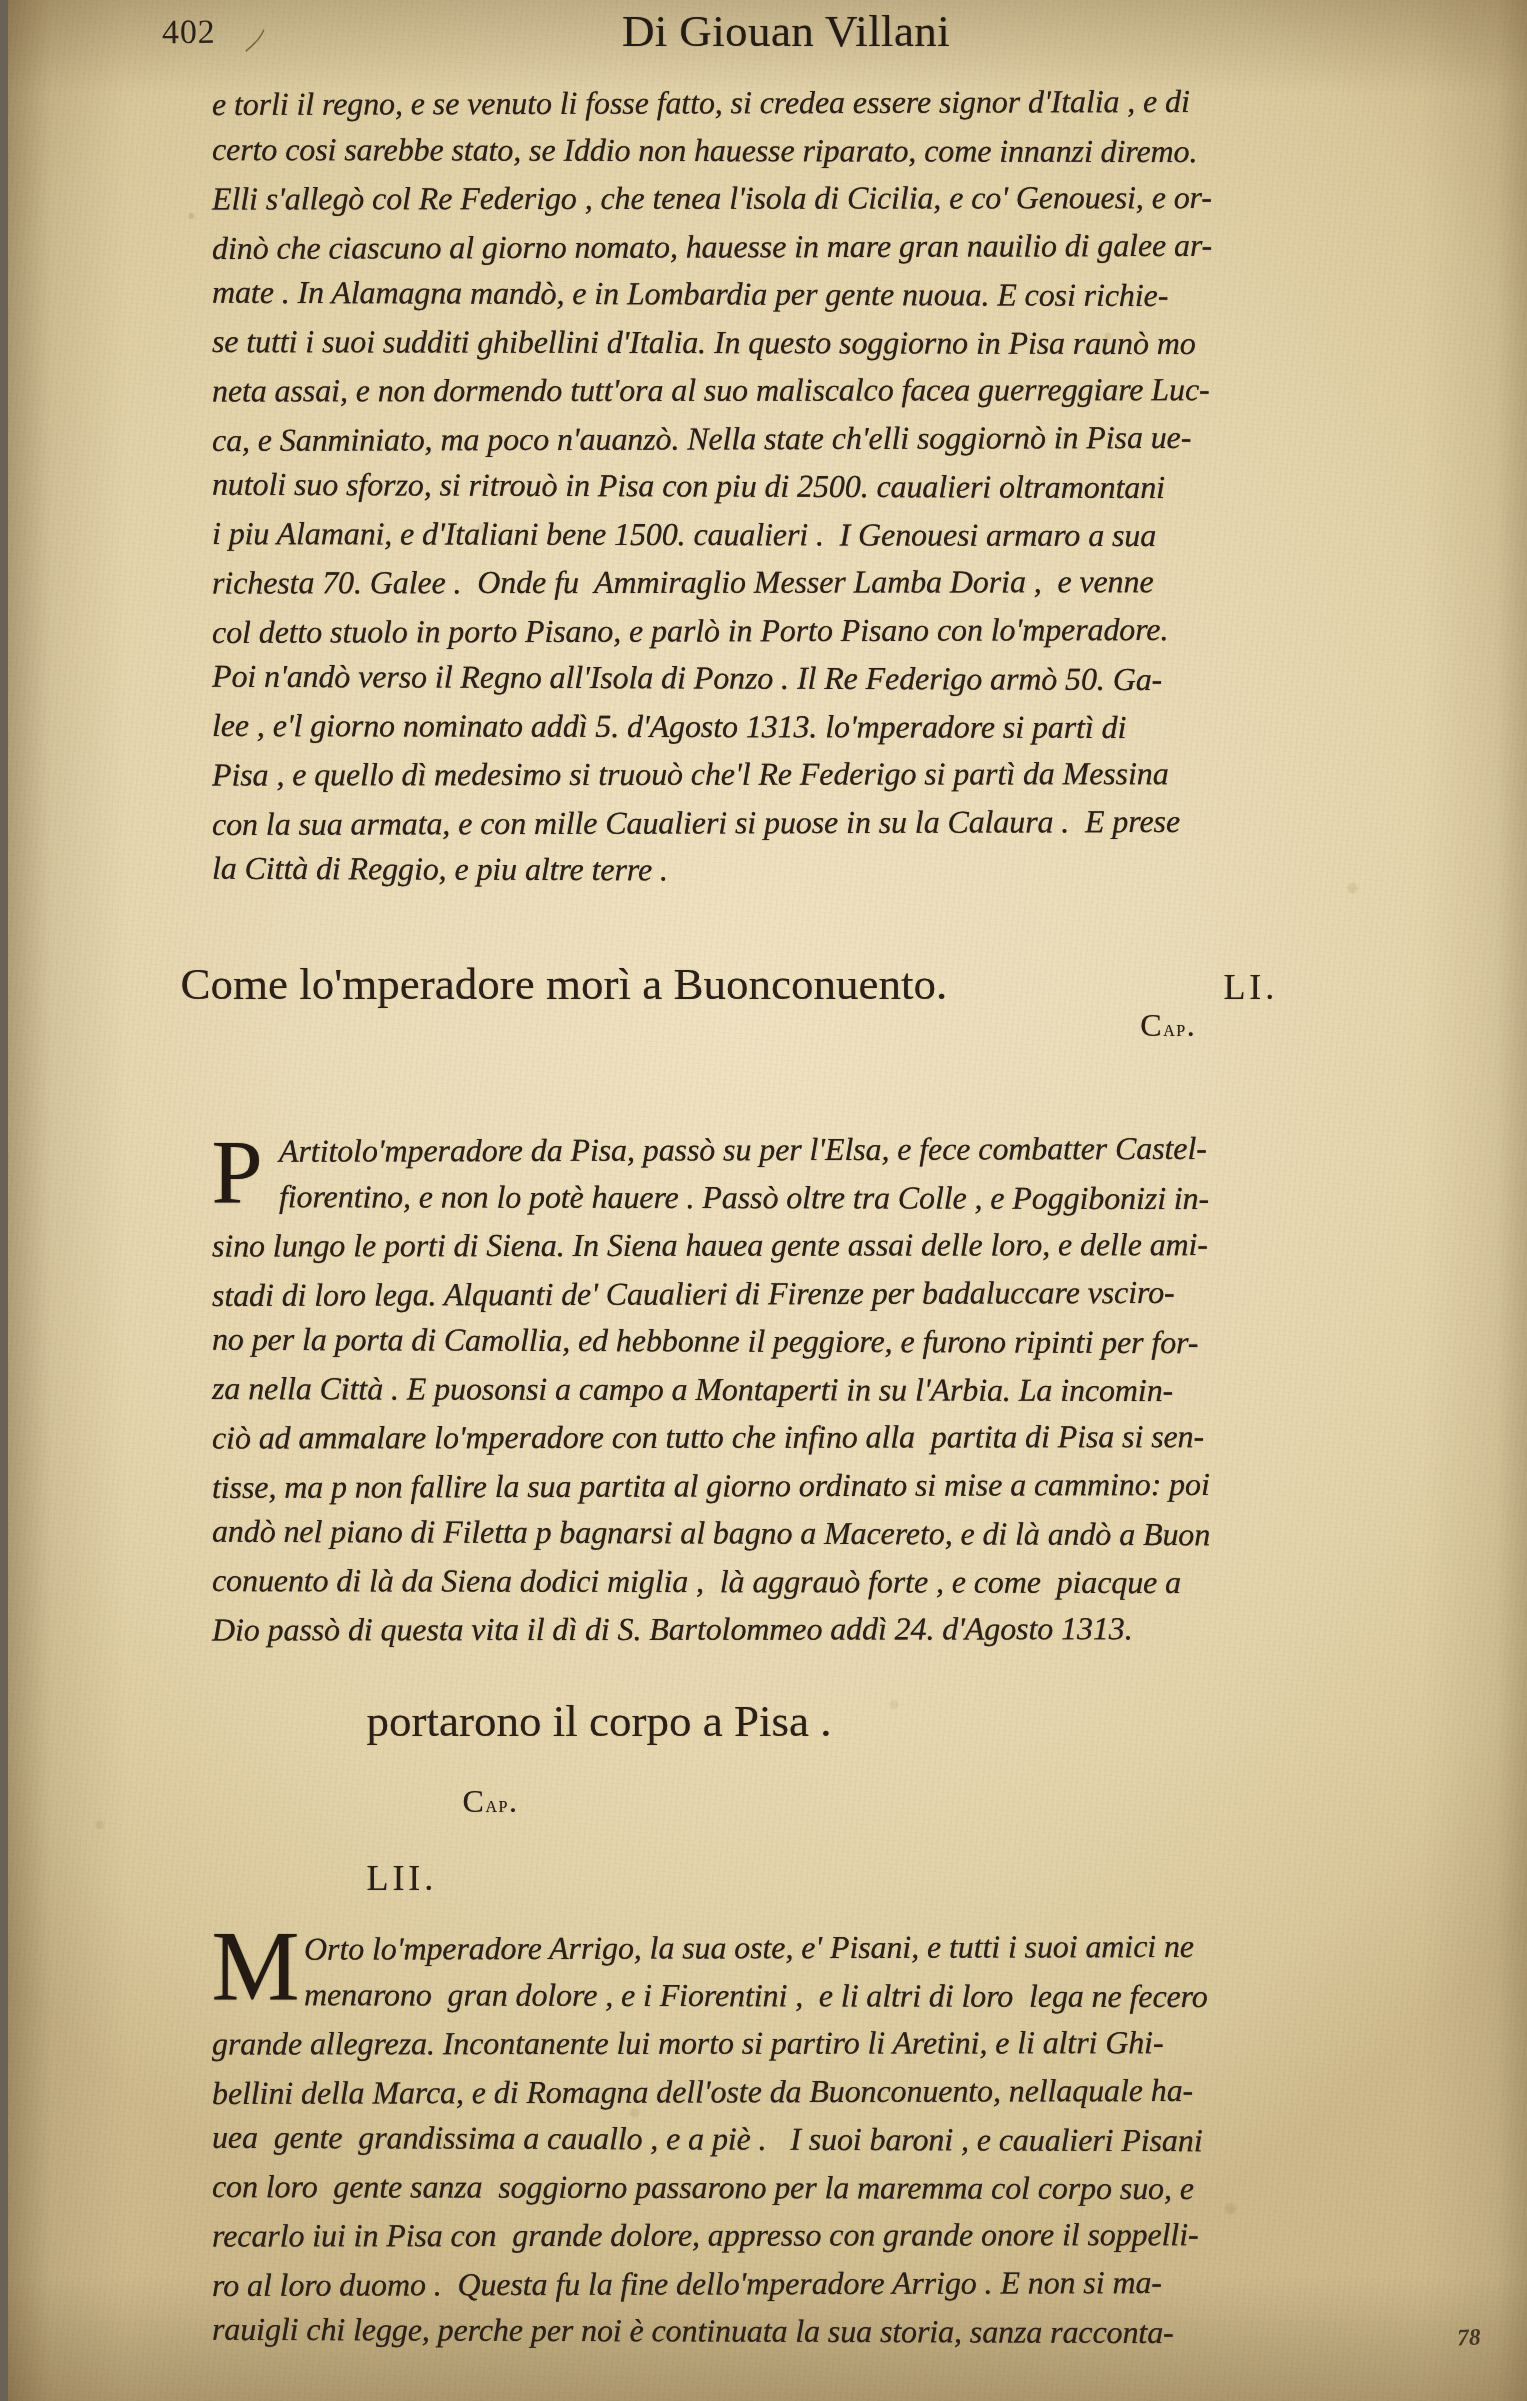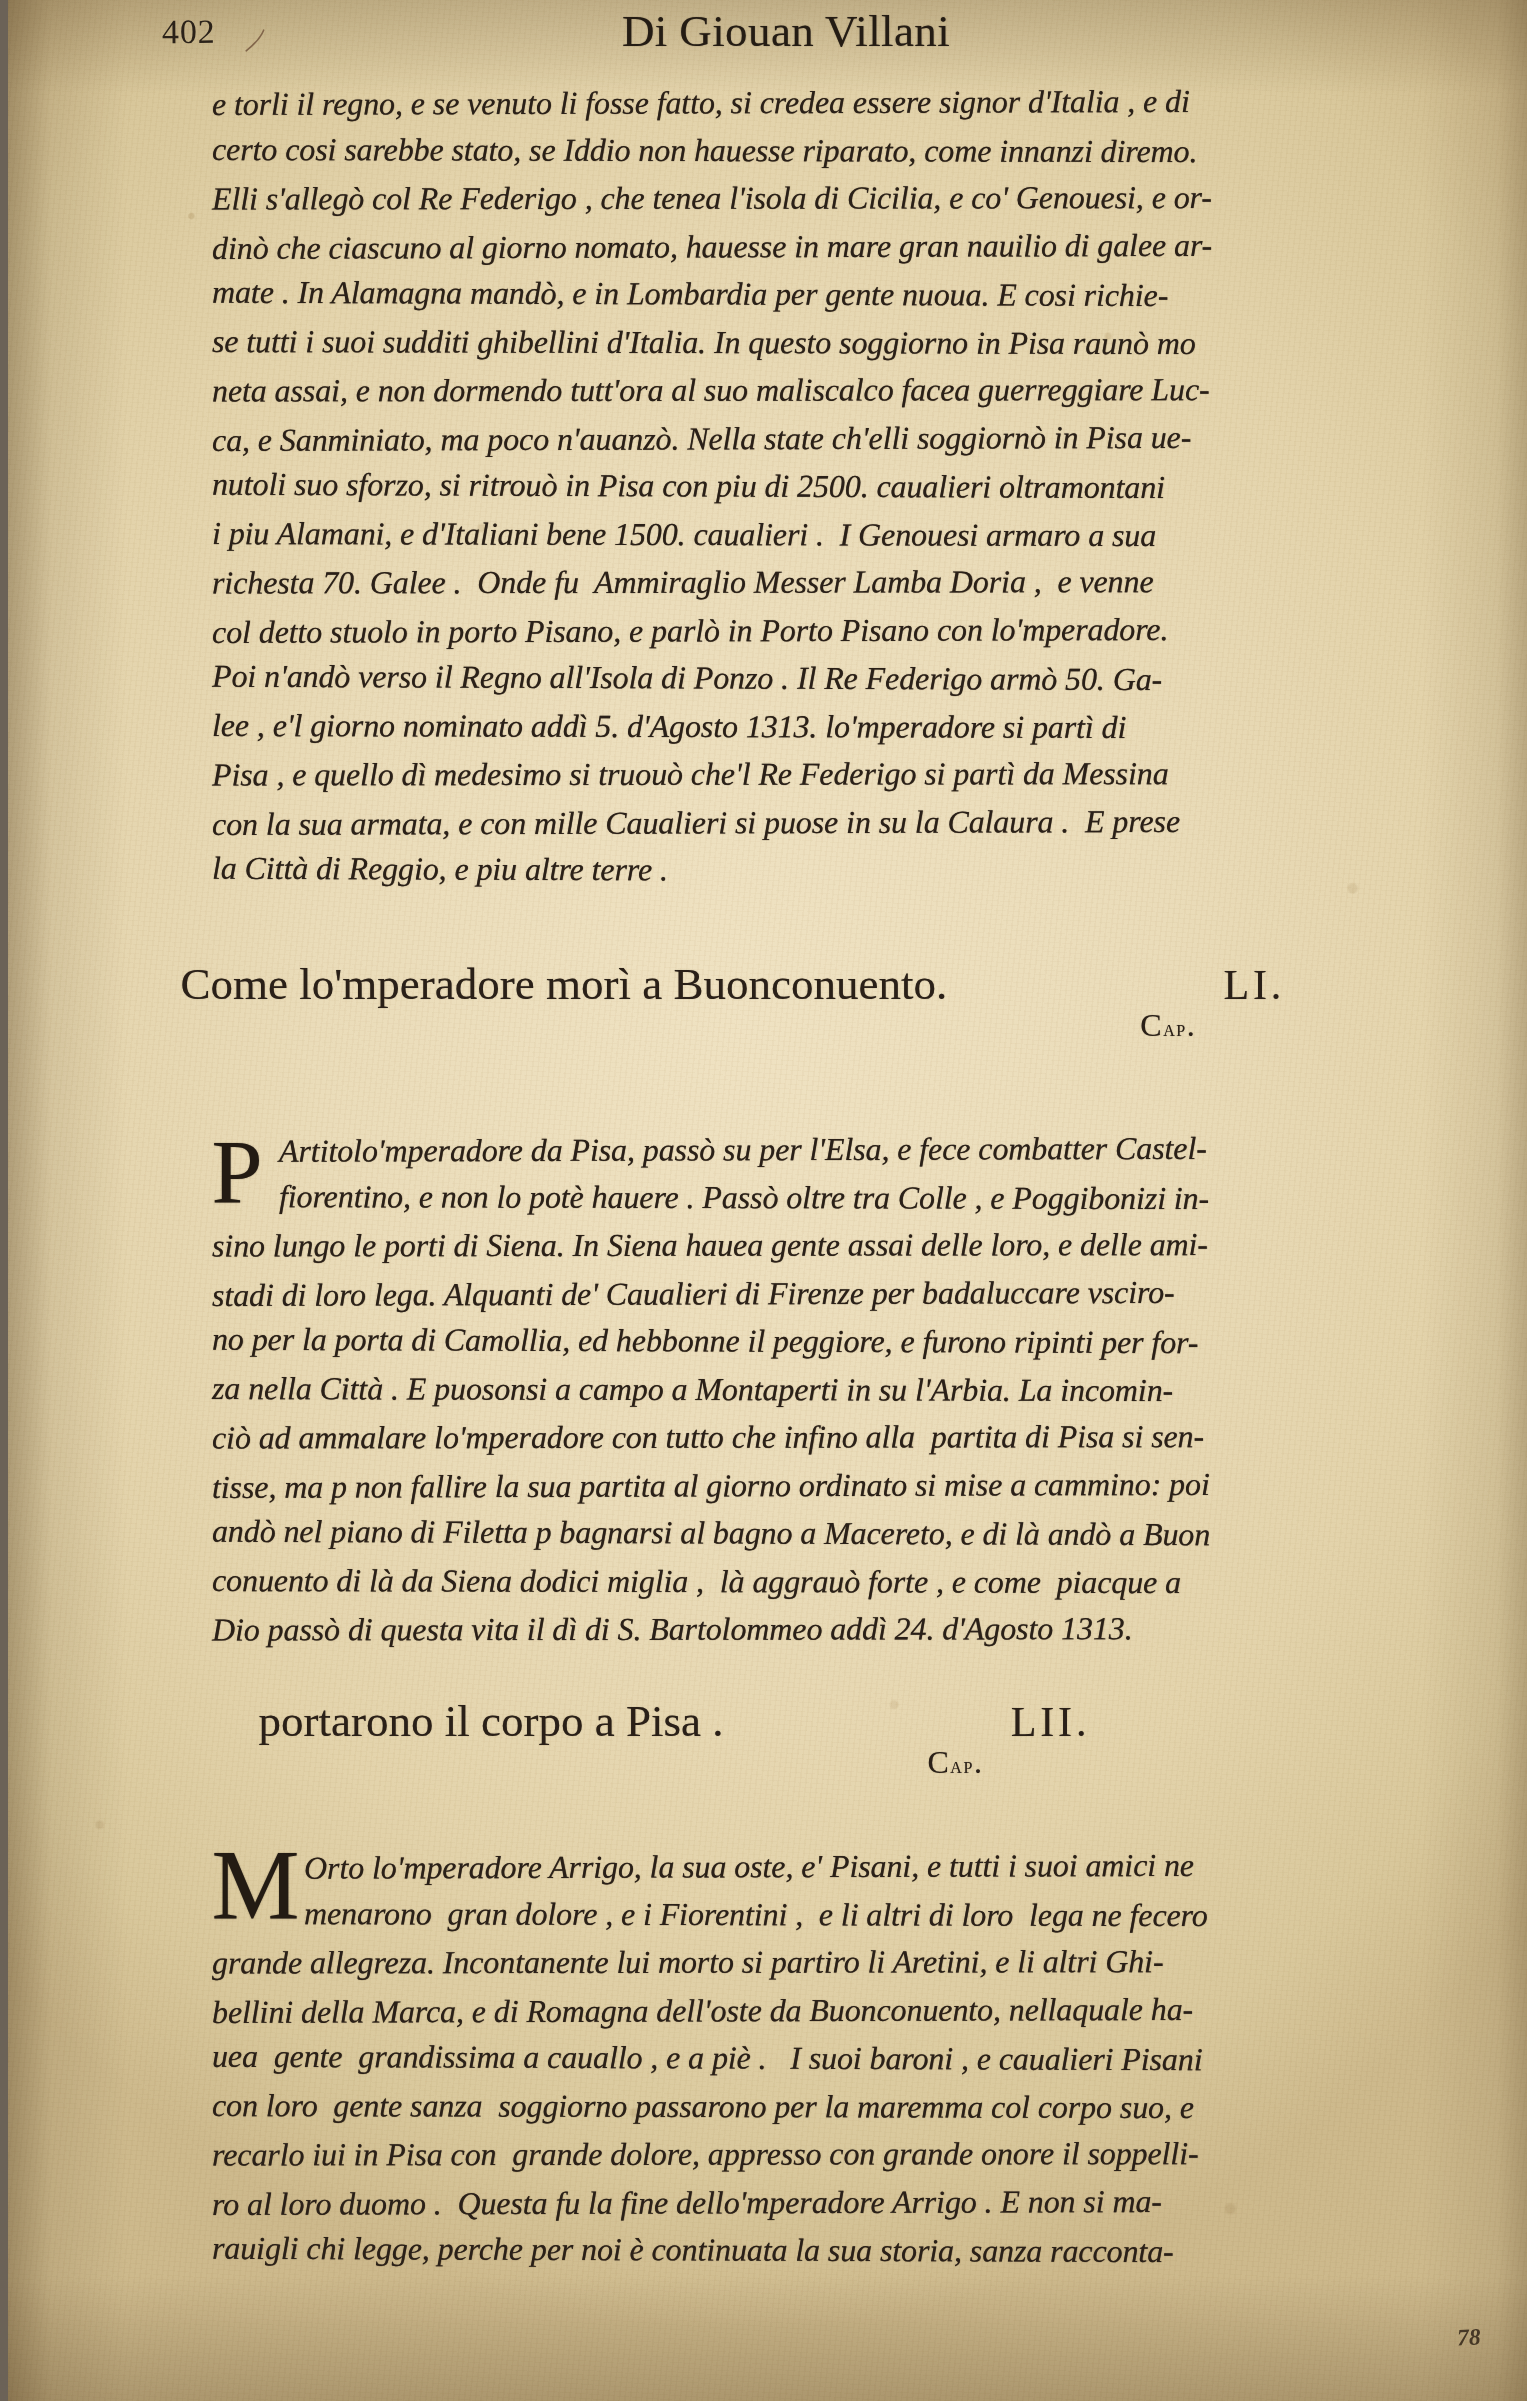--- a/index.html
+++ b/index.html
@@ -147,21 +147,21 @@
   .ch-cap {
     font-family: "Liberation Serif", serif;
     font-size: 32px;
     letter-spacing: 1.6px;
     color: #2a2018;
     text-shadow: 0 0 0.9px rgba(45,33,20,.5);
     white-space: pre;
   }
   .ch-cap .sc { font-size: 16px; letter-spacing: 1.6px; }
   .ch-num {
-    font-size: 42px;
+    font-size: 36px;
     letter-spacing: 3.9px;
     margin-left: 27px;
   }
 
   
   .dropcap-para {
     position: relative;
     margin: 0 auto;
     width: 1270px;
     padding-left: 149px;
@@ -257,21 +257,21 @@
       <div class="line w2">ciò ad ammalare lo'mperadore con tutto che infino alla  partita di Pisa si sen-</div>
       <div class="line w0">tisse, ma p non fallire la sua partita al giorno ordinato si mise a cammino: poi</div>
       <div class="line w3">andò nel piano di Filetta p bagnarsi al bagno a Macereto, e di là andò a Buon</div>
       <div class="line w1">conuento di là da Siena dodici miglia ,  là aggrauò forte , e come  piacque a</div>
       <div class="line w2">Dio passò di questa vita il dì di S. Bartolommeo addì 24. d'Agosto 1313.</div>
     </div>
 
     <div class="gap-md"></div>
 
     <div class="chapter-head">
-      <div class="ch-row" style="padding-left:78px;">
+      <div class="ch-row" style="padding-left:78px;flex-direction:column;">
         <span class="ch-line ch-title">portarono il corpo a Pisa .</span>
         <span class="ch-cap" style="margin-left:108px;">
           <span>C</span><span class="sc">AP</span><span>.</span>
         </span>
         <span class="ch-cap ch-num">LII.</span>
       </div>
     </div>
 
     <div class="gap-sm"></div>
 

